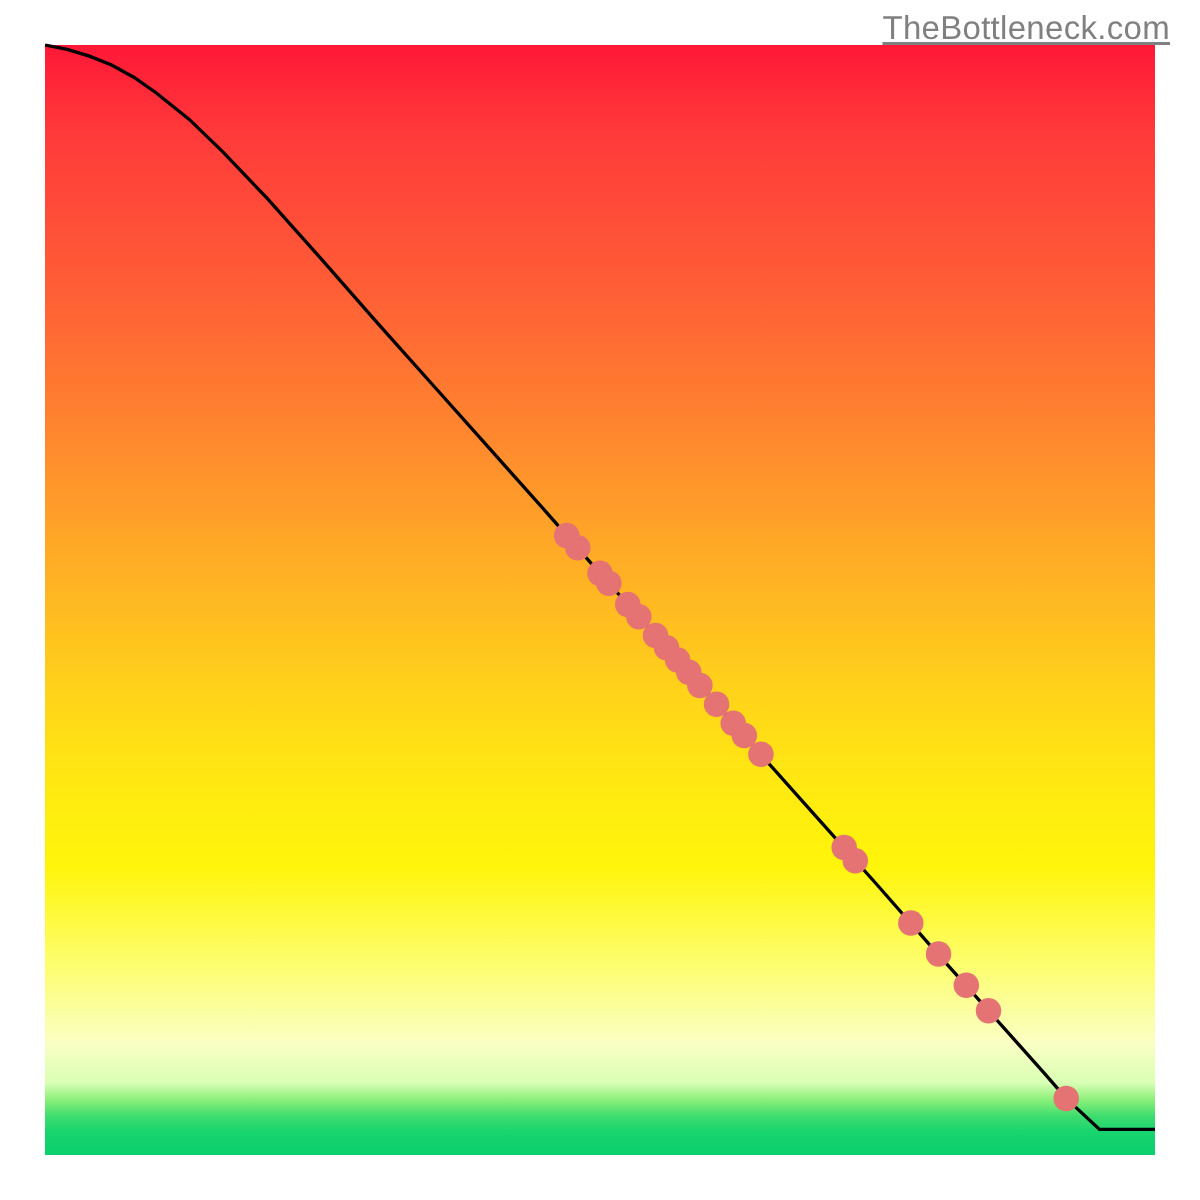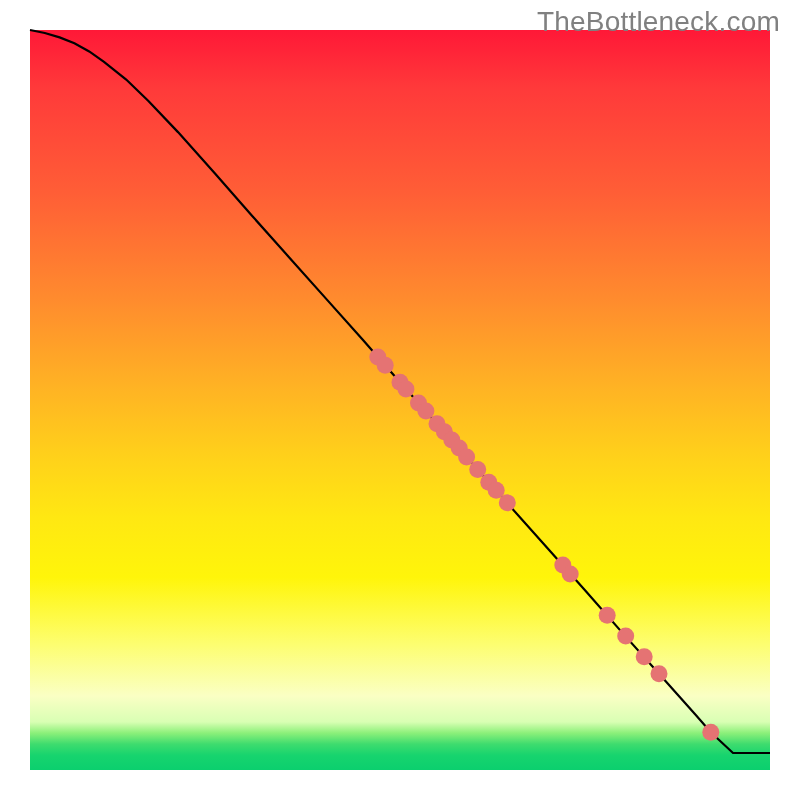--- a/index.html
+++ b/index.html
@@ -49,22 +49,23 @@
     top: 30px;
     width: 740px;
     height: 740px;
     overflow: visible;
   }
   .watermark {
     position: absolute;
     top: 6px;
     right: 20px;
     color: #808080;
-    font-size: 28px;
+    font-size: 22px;
     letter-spacing: 0.2px;
+    text-decoration: underline;
   }
 </style>
 </head>
 <body>
 
 <div class="chart-frame">
 
   <div class="plot-area"></div>
 
   <svg class="overlay-svg" viewBox="0 0 740 740" preserveAspectRatio="none">

